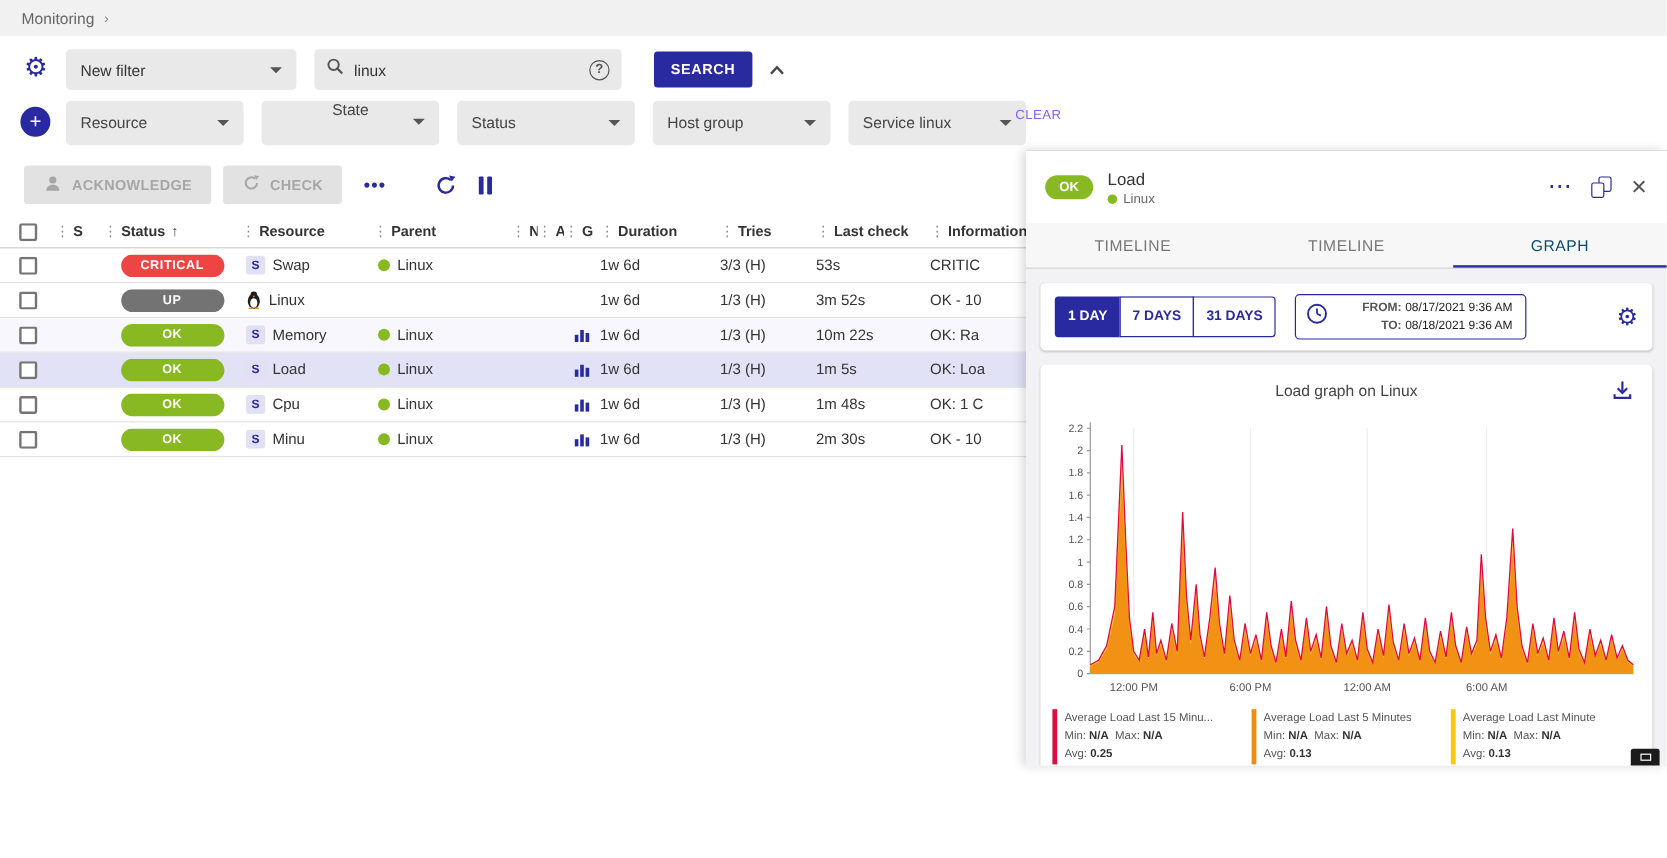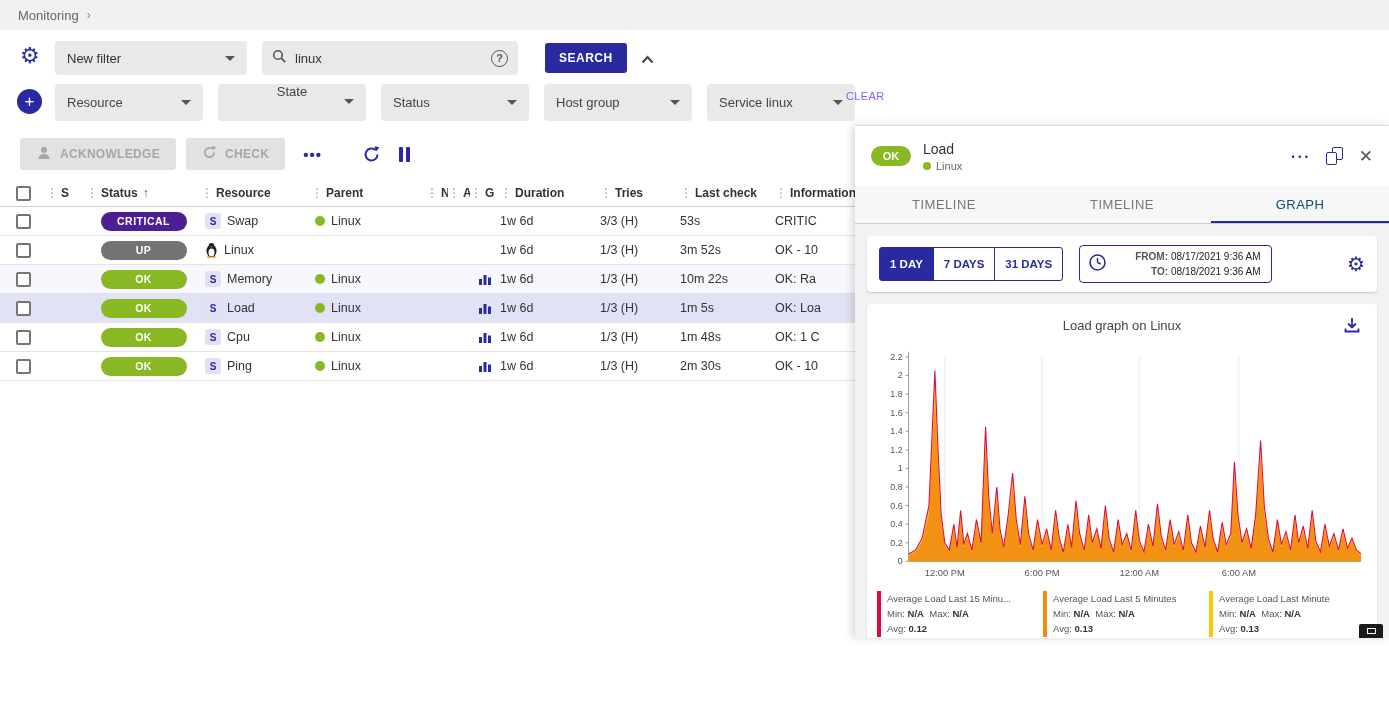--- a/index.html
+++ b/index.html
@@ -274,21 +274,21 @@
             <span>Information</span>
           </div>
         </div>
       <div id="tbody">
           <div class="trow">
             <div class="cell center">
               <span class="checkbox"></span>
             </div>
             <div class="cell"></div>
             <div class="cell center">
-              <span class="chip" style="background:#4c1d95">CRITICAL</span>
+              <span class="chip" style="background:#ef4444">CRITICAL</span>
             </div>
             <div class="cell res">
               <span class="sbadge">S</span>
               <span>Swap</span>
             </div>
             <div class="cell res">
               <span class="pdot"></span>
               <span>Linux</span>
             </div>
             <div class="cell"></div>
@@ -428,21 +428,21 @@
           <div class="trow">
             <div class="cell center">
               <span class="checkbox"></span>
             </div>
             <div class="cell"></div>
             <div class="cell center">
               <span class="chip" style="background:#88b922">OK</span>
             </div>
             <div class="cell res">
               <span class="sbadge">S</span>
-              <span>Ping</span>
+              <span>Minu</span>
             </div>
             <div class="cell res">
               <span class="pdot"></span>
               <span>Linux</span>
             </div>
             <div class="cell"></div>
             <div class="cell"></div>
             <div class="cell center">
               <span class="graph-cell-icon">
                 <svg width="14" height="14" viewBox="0 0 14 14">
@@ -559,21 +559,21 @@
             <path d="M34,219 L34.0,211.5 L40.9,207.7 L47.7,195.5 L54.6,162.5 L60.6,26.1 L63.8,106.1 L67.0,172.0 L70.6,200.2 L75.2,207.7 L79.8,181.4 L83.0,204.9 L86.7,167.3 L89.9,202.1 L93.5,190.8 L98.1,207.7 L102.7,176.7 L107.3,200.2 L111.9,82.6 L115.1,153.1 L118.7,190.8 L123.3,143.7 L126.5,186.1 L130.2,204.9 L134.8,172.0 L139.3,129.6 L143.0,176.7 L147.1,202.1 L151.7,153.1 L155.4,190.8 L160.0,207.7 L164.5,176.7 L169.1,202.1 L173.7,186.1 L178.3,207.7 L182.8,167.3 L186.5,195.5 L190.6,209.6 L195.2,181.4 L198.9,204.9 L203.5,157.8 L207.1,190.8 L211.7,207.7 L216.3,172.0 L219.9,200.2 L224.5,186.1 L228.7,205.8 L233.2,162.5 L236.9,195.5 L241.5,209.6 L246.1,176.7 L250.2,202.1 L254.8,190.8 L259.3,207.7 L263.9,167.3 L267.6,198.3 L272.2,209.6 L276.7,181.4 L281.3,203.9 L285.9,160.7 L289.6,192.7 L294.1,207.7 L298.7,176.7 L302.8,202.1 L307.4,188.9 L312.0,207.7 L316.6,172.0 L320.3,200.2 L324.8,209.6 L329.4,183.2 L334.0,204.9 L338.6,167.3 L342.2,195.5 L346.8,209.6 L351.4,179.5 L355.5,202.1 L360.1,190.8 L363.8,118.3 L367.4,172.0 L371.5,200.2 L376.1,186.1 L380.7,205.8 L385.3,172.0 L390.3,96.7 L394.0,162.5 L398.1,195.5 L402.7,209.6 L407.3,176.7 L411.4,202.1 L416.0,188.9 L420.6,207.7 L425.1,172.0 L428.8,200.2 L433.4,183.2 L438.0,205.8 L442.5,167.3 L446.2,198.3 L450.8,209.6 L455.4,181.4 L459.9,203.9 L464.5,190.8 L469.1,207.7 L473.7,186.1 L478.3,205.8 L482.8,195.5 L487.4,207.7 L492.0,211.5 L492.0,219 Z" fill="#fdc13a" fill-opacity="0.95" stroke="none"></path>
             <path d="M34,219 L34.0,212.6 L40.9,209.4 L47.7,199.0 L54.6,171.0 L60.6,55.0 L63.8,123.0 L67.0,179.0 L70.6,203.0 L75.2,209.4 L79.8,187.0 L83.0,207.0 L86.7,175.0 L89.9,204.6 L93.5,195.0 L98.1,209.4 L102.7,183.0 L107.3,203.0 L111.9,103.0 L115.1,163.0 L118.7,195.0 L123.3,155.0 L126.5,191.0 L130.2,207.0 L134.8,179.0 L139.3,143.0 L143.0,183.0 L147.1,204.6 L151.7,163.0 L155.4,195.0 L160.0,209.4 L164.5,183.0 L169.1,204.6 L173.7,191.0 L178.3,209.4 L182.8,175.0 L186.5,199.0 L190.6,211.0 L195.2,187.0 L198.9,207.0 L203.5,167.0 L207.1,195.0 L211.7,209.4 L216.3,179.0 L219.9,203.0 L224.5,191.0 L228.7,207.8 L233.2,171.0 L236.9,199.0 L241.5,211.0 L246.1,183.0 L250.2,204.6 L254.8,195.0 L259.3,209.4 L263.9,175.0 L267.6,201.4 L272.2,211.0 L276.7,187.0 L281.3,206.2 L285.9,169.4 L289.6,196.6 L294.1,209.4 L298.7,183.0 L302.8,204.6 L307.4,193.4 L312.0,209.4 L316.6,179.0 L320.3,203.0 L324.8,211.0 L329.4,188.6 L334.0,207.0 L338.6,175.0 L342.2,199.0 L346.8,211.0 L351.4,185.4 L355.5,204.6 L360.1,195.0 L363.8,133.4 L367.4,179.0 L371.5,203.0 L376.1,191.0 L380.7,207.8 L385.3,179.0 L390.3,115.0 L394.0,171.0 L398.1,199.0 L402.7,211.0 L407.3,183.0 L411.4,204.6 L416.0,193.4 L420.6,209.4 L425.1,179.0 L428.8,203.0 L433.4,188.6 L438.0,207.8 L442.5,175.0 L446.2,201.4 L450.8,211.0 L455.4,187.0 L459.9,206.2 L464.5,195.0 L469.1,209.4 L473.7,191.0 L478.3,207.8 L482.8,199.0 L487.4,209.4 L492.0,212.6 L492.0,219 Z" fill="#ef8d10" fill-opacity="0.9" stroke="none"></path>
             <path d="M34.0,211.5 L40.9,207.7 L47.7,195.5 L54.6,162.5 L60.6,26.1 L63.8,106.1 L67.0,172.0 L70.6,200.2 L75.2,207.7 L79.8,181.4 L83.0,204.9 L86.7,167.3 L89.9,202.1 L93.5,190.8 L98.1,207.7 L102.7,176.7 L107.3,200.2 L111.9,82.6 L115.1,153.1 L118.7,190.8 L123.3,143.7 L126.5,186.1 L130.2,204.9 L134.8,172.0 L139.3,129.6 L143.0,176.7 L147.1,202.1 L151.7,153.1 L155.4,190.8 L160.0,207.7 L164.5,176.7 L169.1,202.1 L173.7,186.1 L178.3,207.7 L182.8,167.3 L186.5,195.5 L190.6,209.6 L195.2,181.4 L198.9,204.9 L203.5,157.8 L207.1,190.8 L211.7,207.7 L216.3,172.0 L219.9,200.2 L224.5,186.1 L228.7,205.8 L233.2,162.5 L236.9,195.5 L241.5,209.6 L246.1,176.7 L250.2,202.1 L254.8,190.8 L259.3,207.7 L263.9,167.3 L267.6,198.3 L272.2,209.6 L276.7,181.4 L281.3,203.9 L285.9,160.7 L289.6,192.7 L294.1,207.7 L298.7,176.7 L302.8,202.1 L307.4,188.9 L312.0,207.7 L316.6,172.0 L320.3,200.2 L324.8,209.6 L329.4,183.2 L334.0,204.9 L338.6,167.3 L342.2,195.5 L346.8,209.6 L351.4,179.5 L355.5,202.1 L360.1,190.8 L363.8,118.3 L367.4,172.0 L371.5,200.2 L376.1,186.1 L380.7,205.8 L385.3,172.0 L390.3,96.7 L394.0,162.5 L398.1,195.5 L402.7,209.6 L407.3,176.7 L411.4,202.1 L416.0,188.9 L420.6,207.7 L425.1,172.0 L428.8,200.2 L433.4,183.2 L438.0,205.8 L442.5,167.3 L446.2,198.3 L450.8,209.6 L455.4,181.4 L459.9,203.9 L464.5,190.8 L469.1,207.7 L473.7,186.1 L478.3,205.8 L482.8,195.5 L487.4,207.7 L492.0,211.5" fill="none" stroke="#e00b3d" stroke-width="1.1"></path>
           </svg>
         <div class="legend" id="legend">
             <div class="legend-item">
               <div class="legend-bar" style="background:#e00b3d"></div>
               <div class="legend-text">
                 <div class="lg-label">Average Load Last 15 Minu...</div>
                 <div>Min: <b>N/A</b> &nbsp;Max: <b>N/A</b></div>
-                <div>Avg: <b>0.12</b></div>
+                <div>Avg: <b>0.25</b></div>
               </div>
             </div>
             <div class="legend-item">
               <div class="legend-bar" style="background:#ef8d10"></div>
               <div class="legend-text">
                 <div class="lg-label">Average Load Last 5 Minutes</div>
                 <div>Min: <b>N/A</b> &nbsp;Max: <b>N/A</b></div>
                 <div>Avg: <b>0.13</b></div>
               </div>
             </div>

